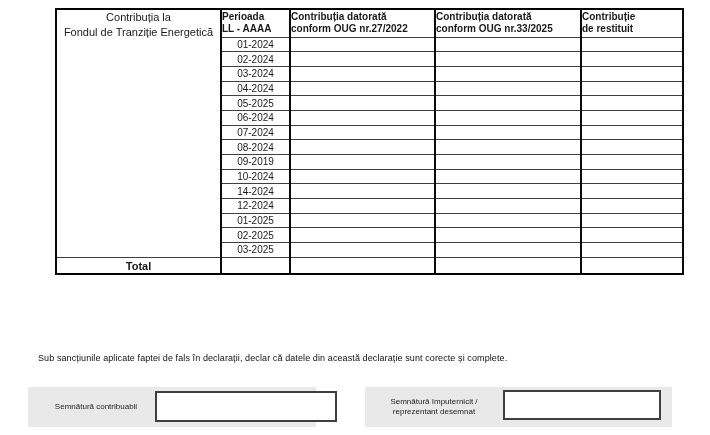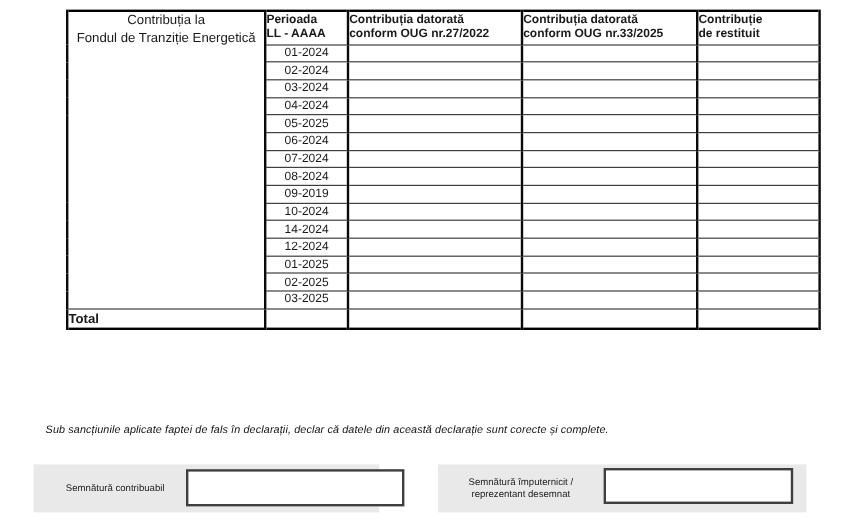--- a/index.html
+++ b/index.html
@@ -47,35 +47,34 @@
   .data-row td { height: 14.7px; }
   .period-cell {
     text-align: center;
     font-size: 10px;
     line-height: 13px;
     vertical-align: middle;
   }
   .amount-cell { background: #ffffff; }
   .total-row td { height: 17px; border-top: 2px solid #000; }
   .total-cell {
-    text-align: left;
+    text-align: center;
     font-weight: bold;
     font-size: 11px;
     vertical-align: middle;
     margin-left: 40px;
   }
 
   
   .declaration {
     position: absolute;
     left: 38px;
     top: 353px;
     width: 640px;
     font-size: 9px;
-    font-style: italic;
     letter-spacing: 0.1px;
     color: #111;
   }
 
   
   .sig-box {
     position: absolute;
     top: 387px;
     height: 40px;
     background: #e9e9e9;

